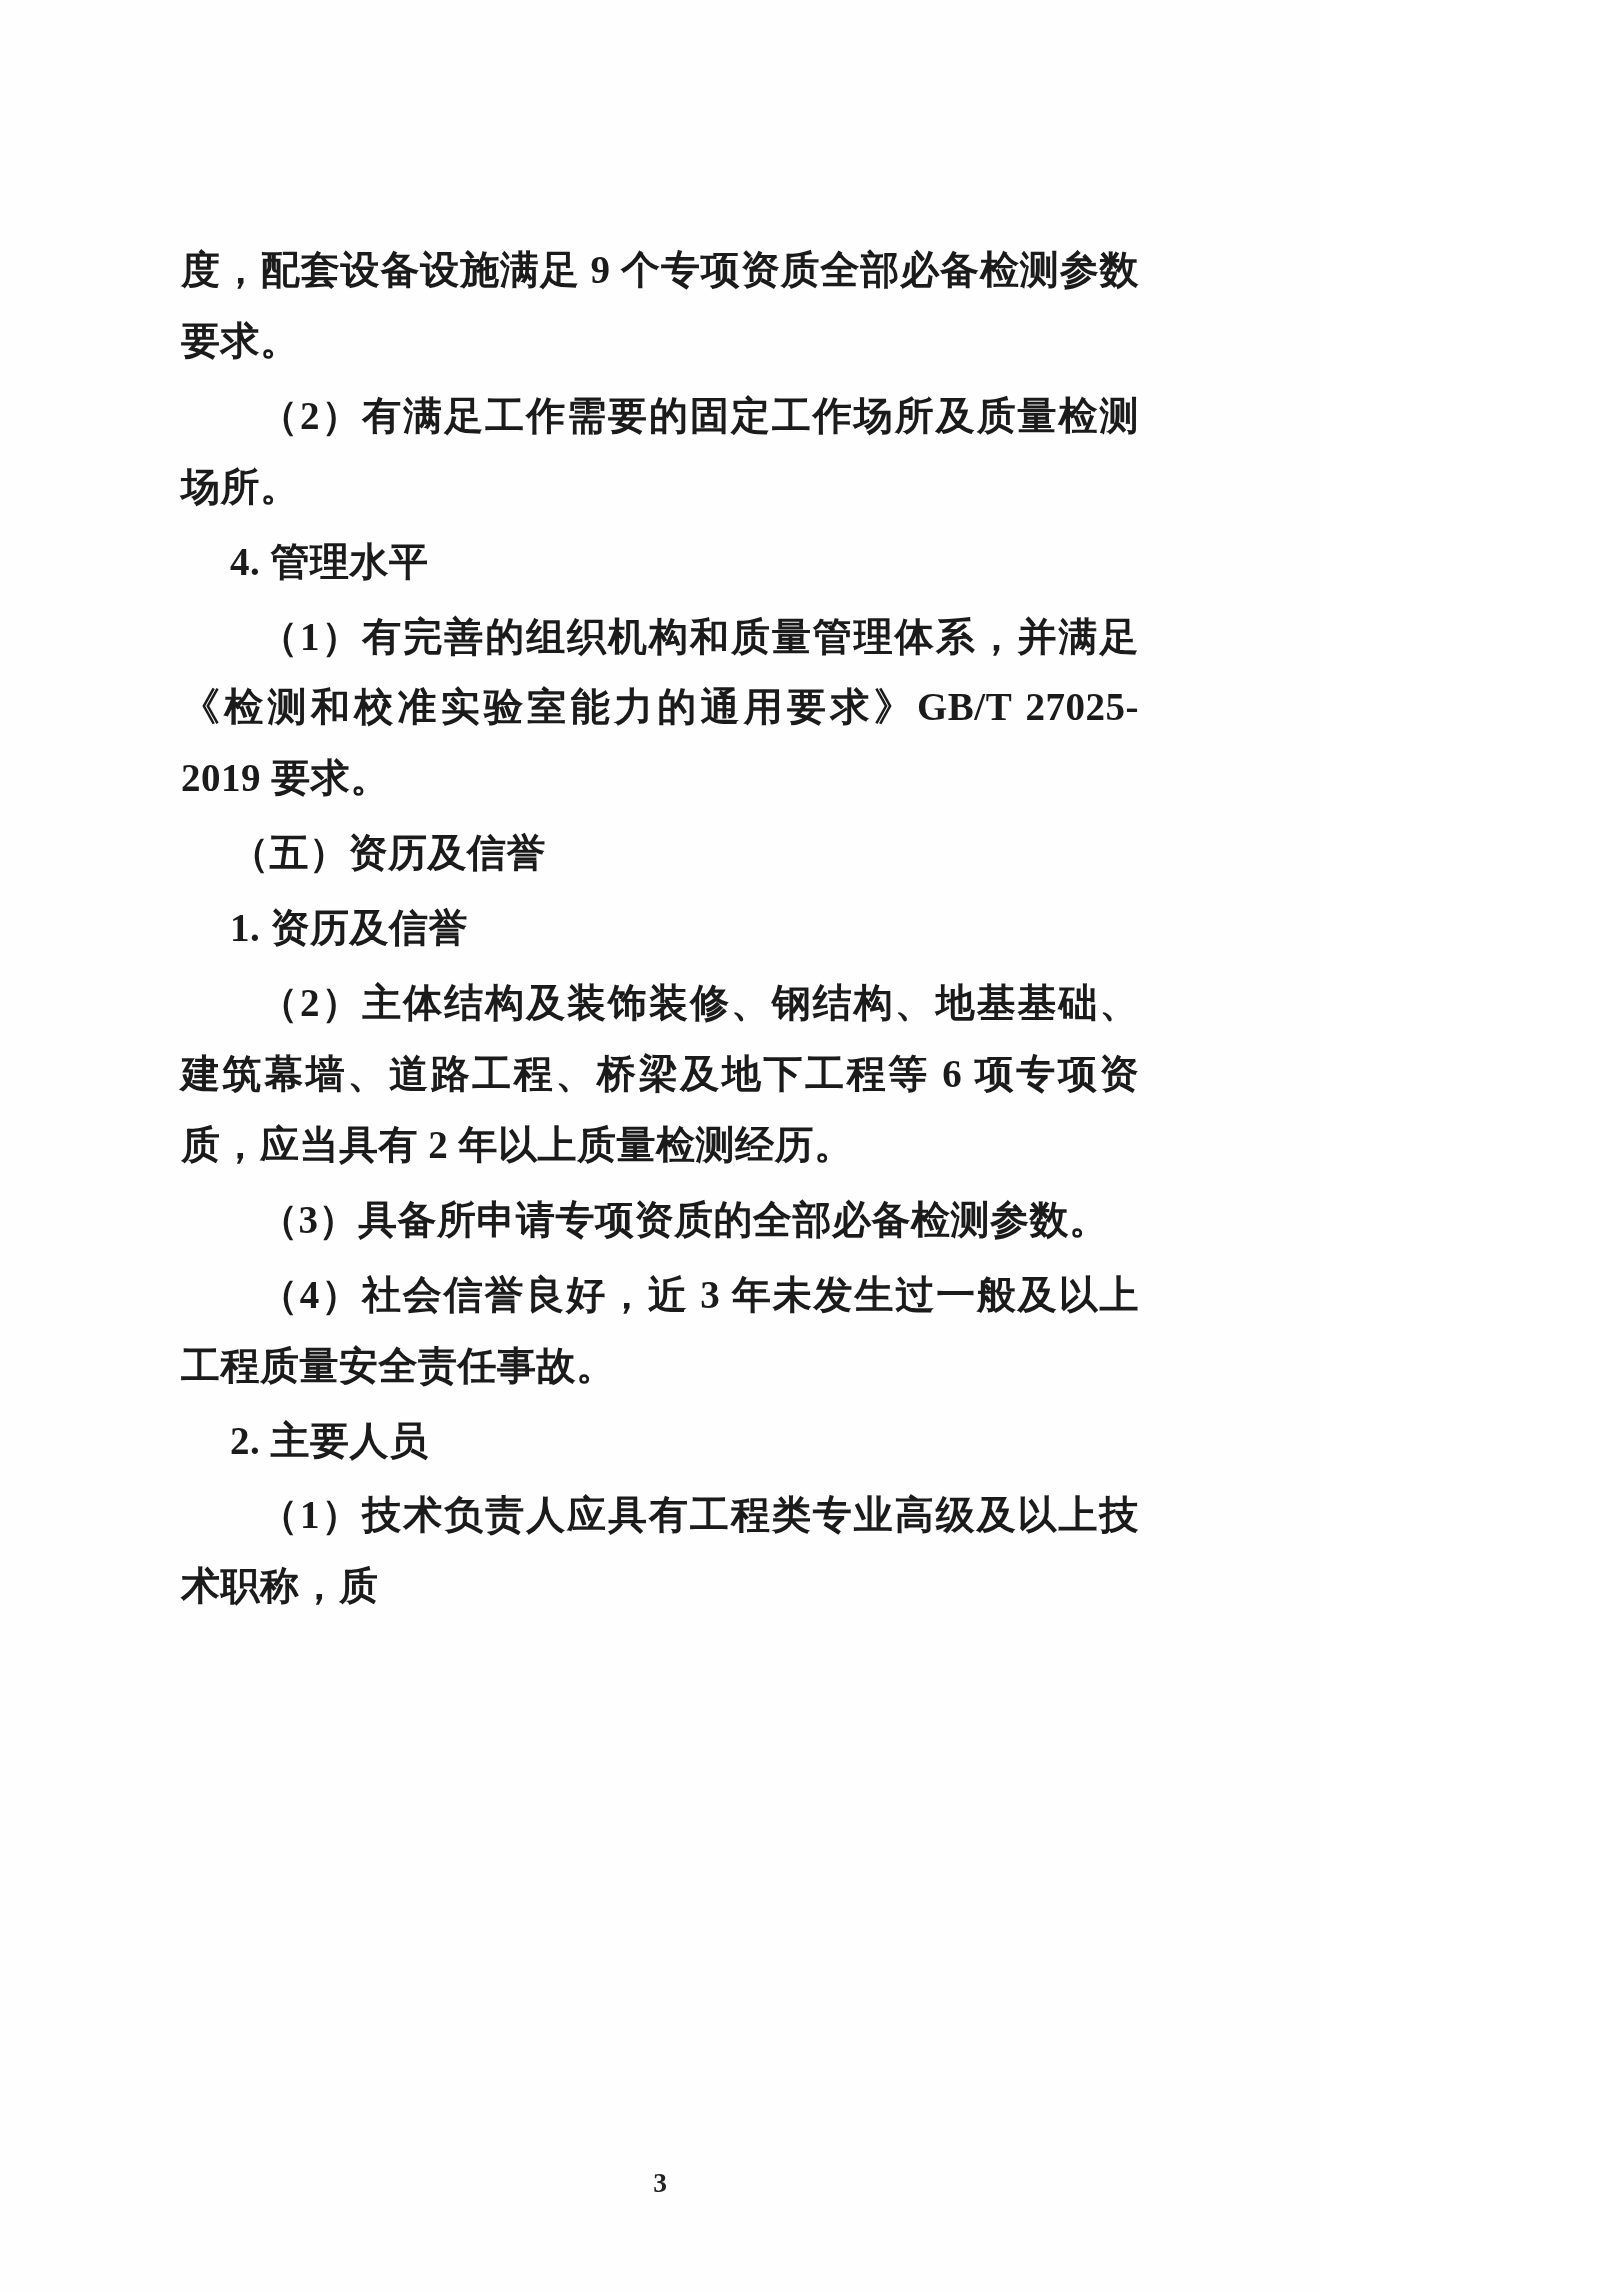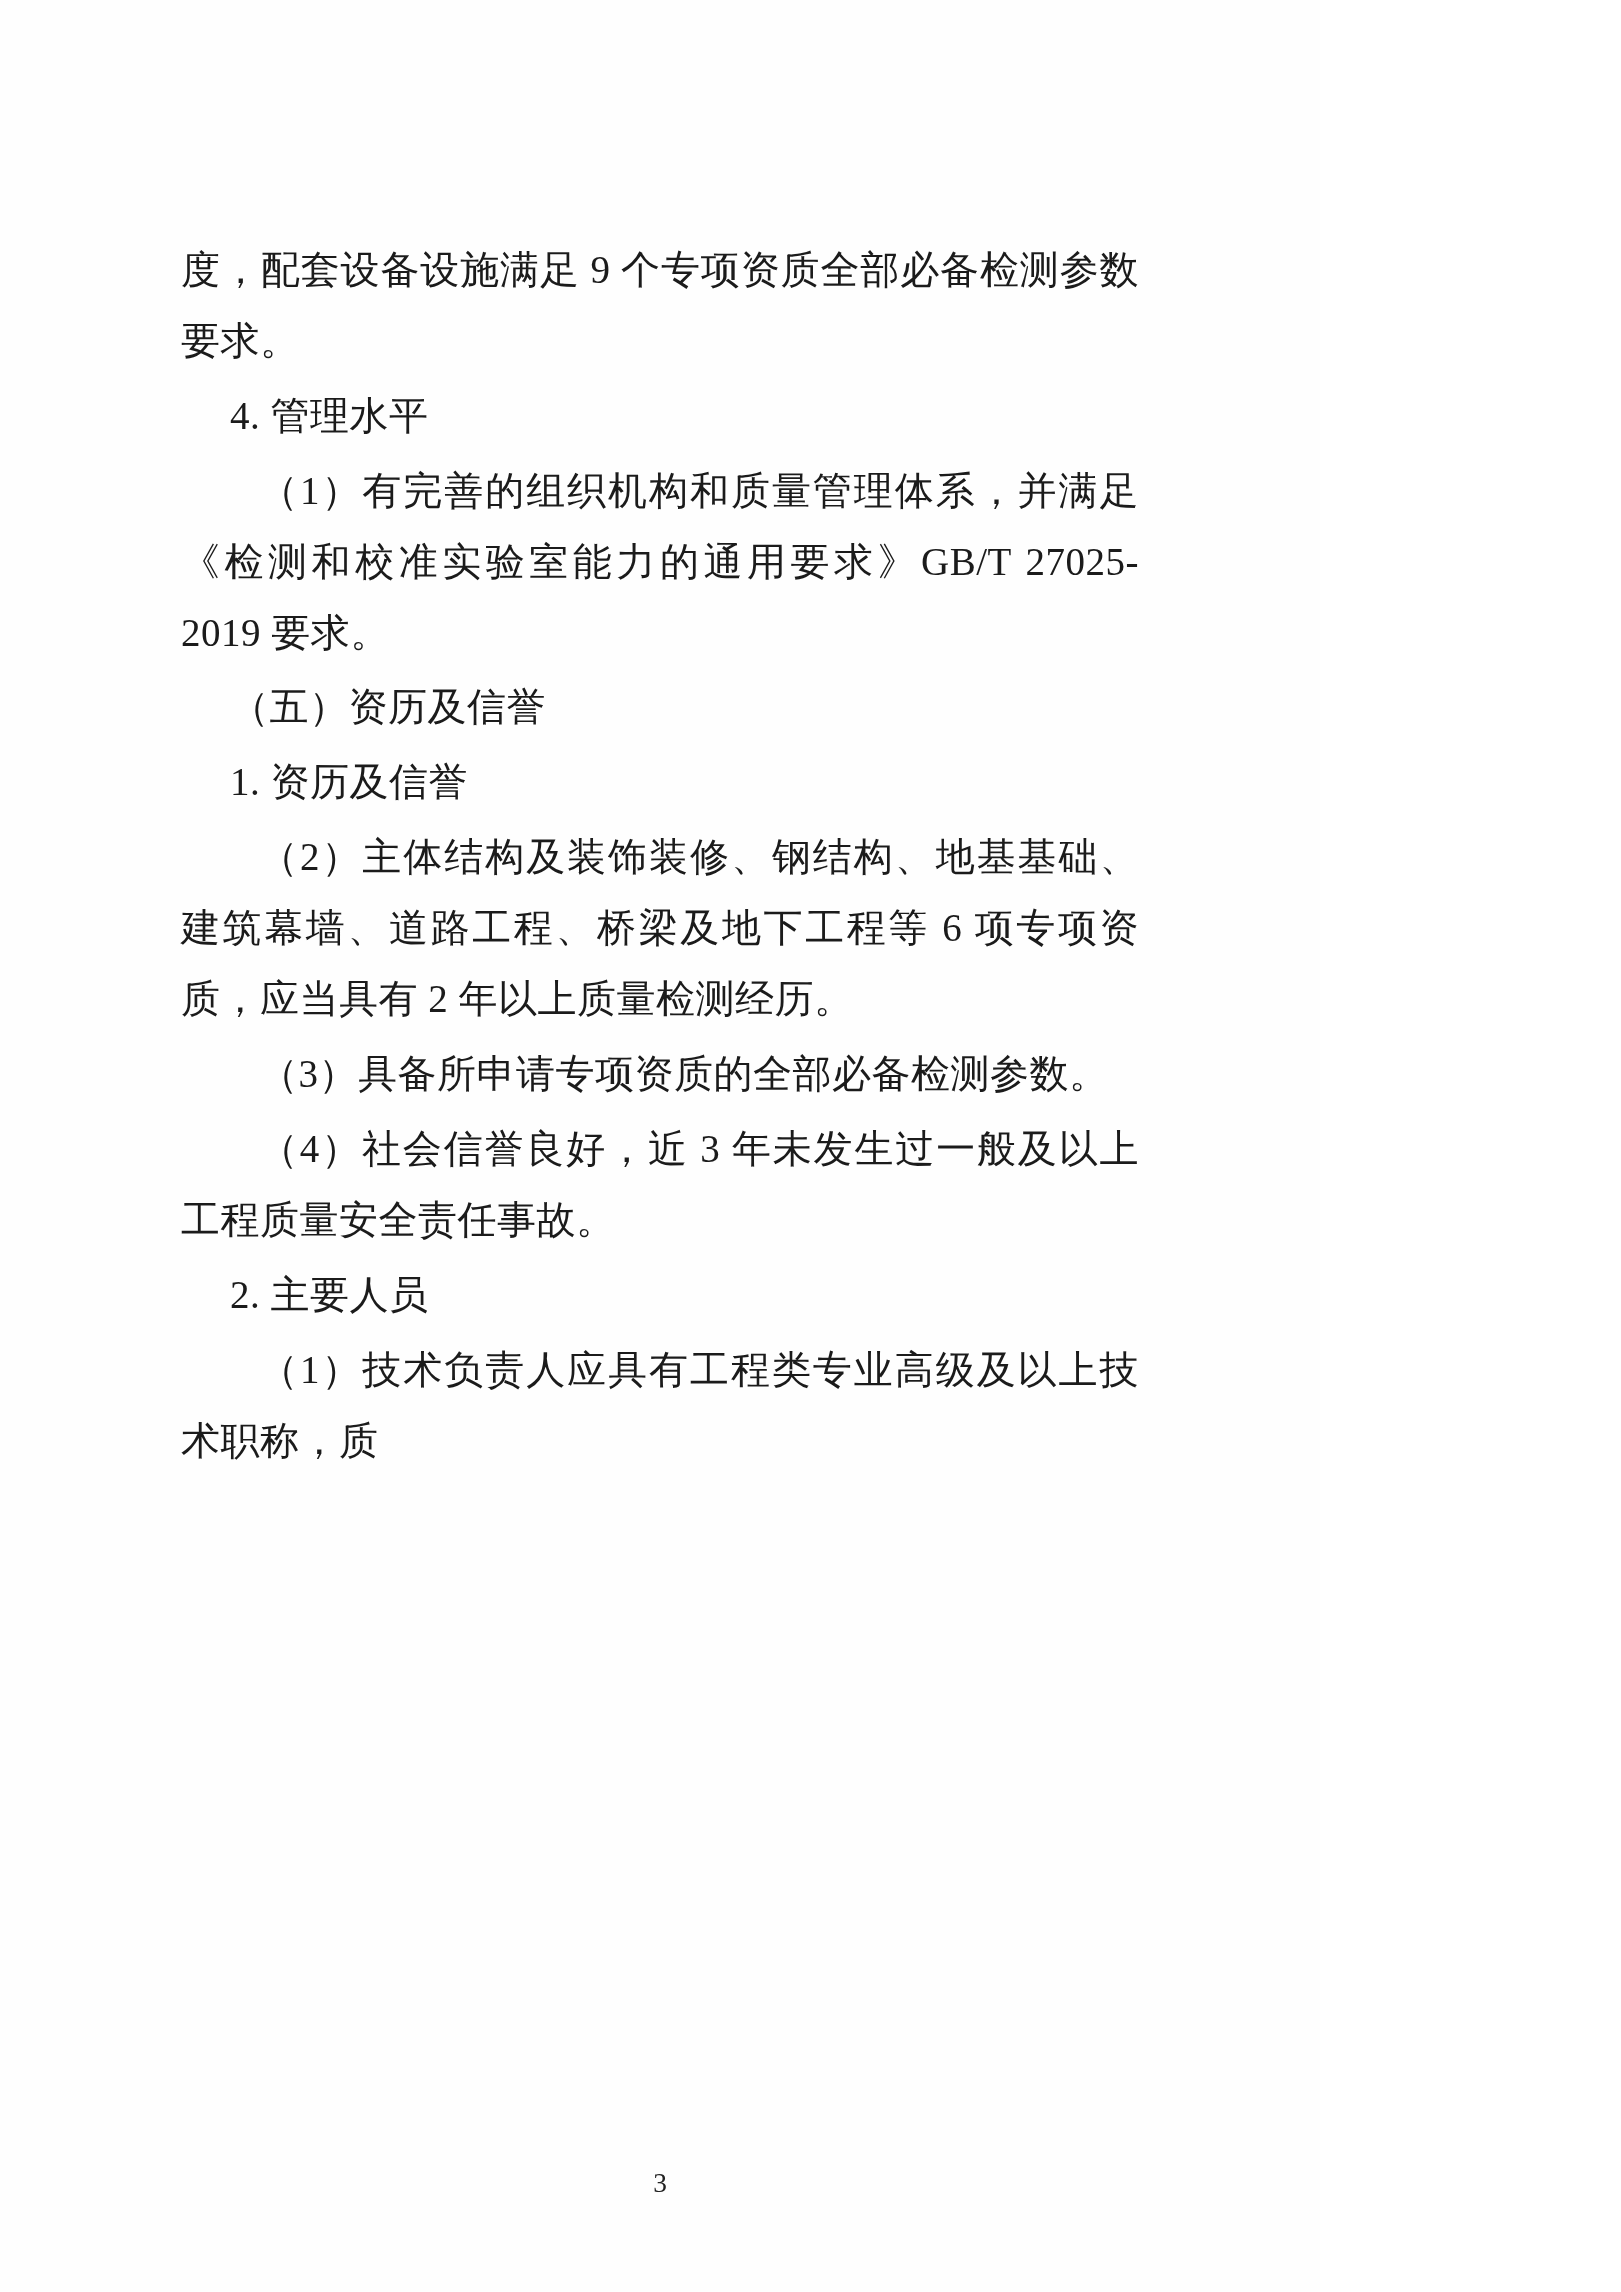--- a/index.html
+++ b/index.html
@@ -16,20 +16,21 @@
     overflow: hidden;
   }
   .page {
     position: absolute;
     top: 0; left: 0;
     width: 1320px;
     height: 2293px;
     box-sizing: border-box;
     padding: 235px 181px 147px 181px;
     background: #fefefe;
+    font-weight: bold;
   }
   .body-text {
     font-size: 39px;
     line-height: 1.82;
     letter-spacing: 0.5px;
     text-align: justify;
     text-justify: inter-character;
   }
   .para {
     margin: 0 0 3.9px 0;
@@ -52,20 +53,21 @@
     font-family: "Liberation Serif", serif;
     color: #222;
   }
 </style>
 </head>
 <body>
 
 <div class="page">
   <div class="body-text">
     <p class="para">度，配套设备设施满足 9 个专项资质全部必备检测参数要求。</p>
+    <p class="para indent2">（2）有满足工作需要的固定工作场所及质量检测场所。</p>
     <p class="para indent1">4. 管理水平</p>
     <p class="para indent2">（1）有完善的组织机构和质量管理体系，并满足《检测和校准实验室能力的通用要求》GB/T 27025-2019 要求。</p>
     <p class="para indent1">（五）资历及信誉</p>
     <p class="para indent1">1. 资历及信誉</p>
     <p class="para indent2">（2）主体结构及装饰装修、钢结构、地基基础、建筑幕墙、道路工程、桥梁及地下工程等 6 项专项资质，应当具有 2 年以上质量检测经历。</p>
     <p class="para indent2">（3）具备所申请专项资质的全部必备检测参数。</p>
     <p class="para indent2">（4）社会信誉良好，近 3 年未发生过一般及以上工程质量安全责任事故。</p>
     <p class="para indent1">2. 主要人员</p>
     <p class="para indent2">（1）技术负责人应具有工程类专业高级及以上技术职称，质</p>
   </div>

